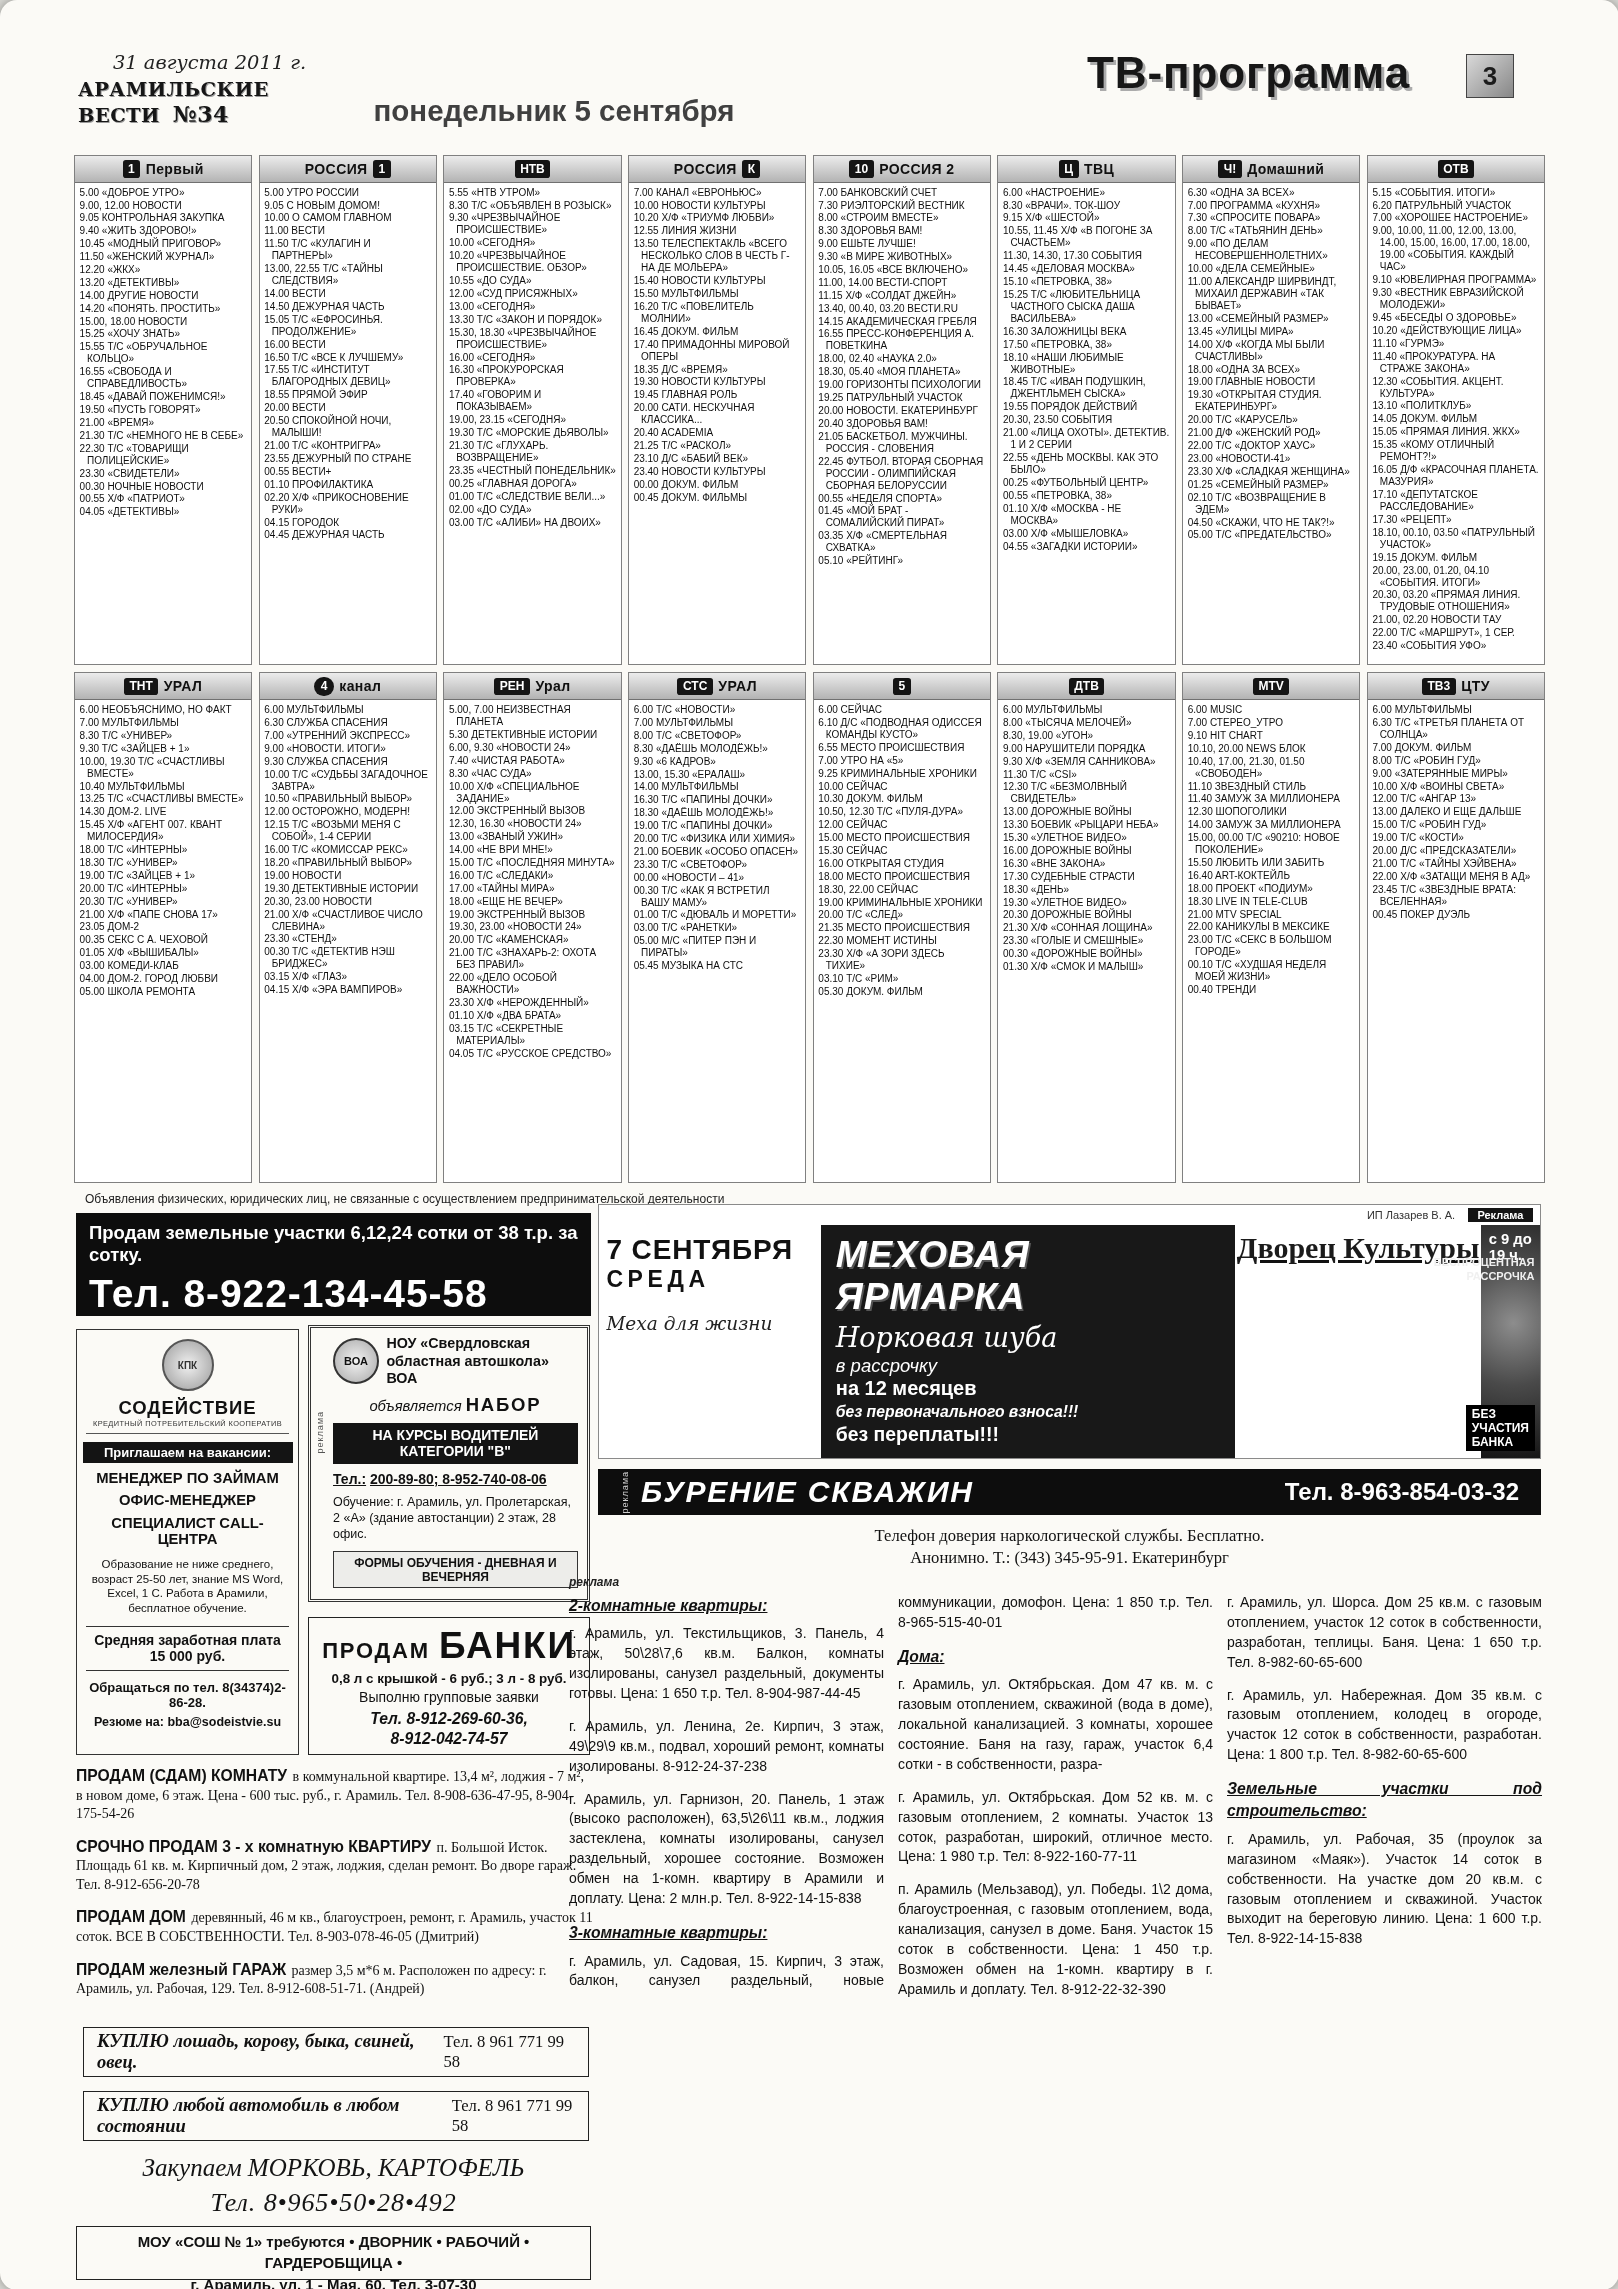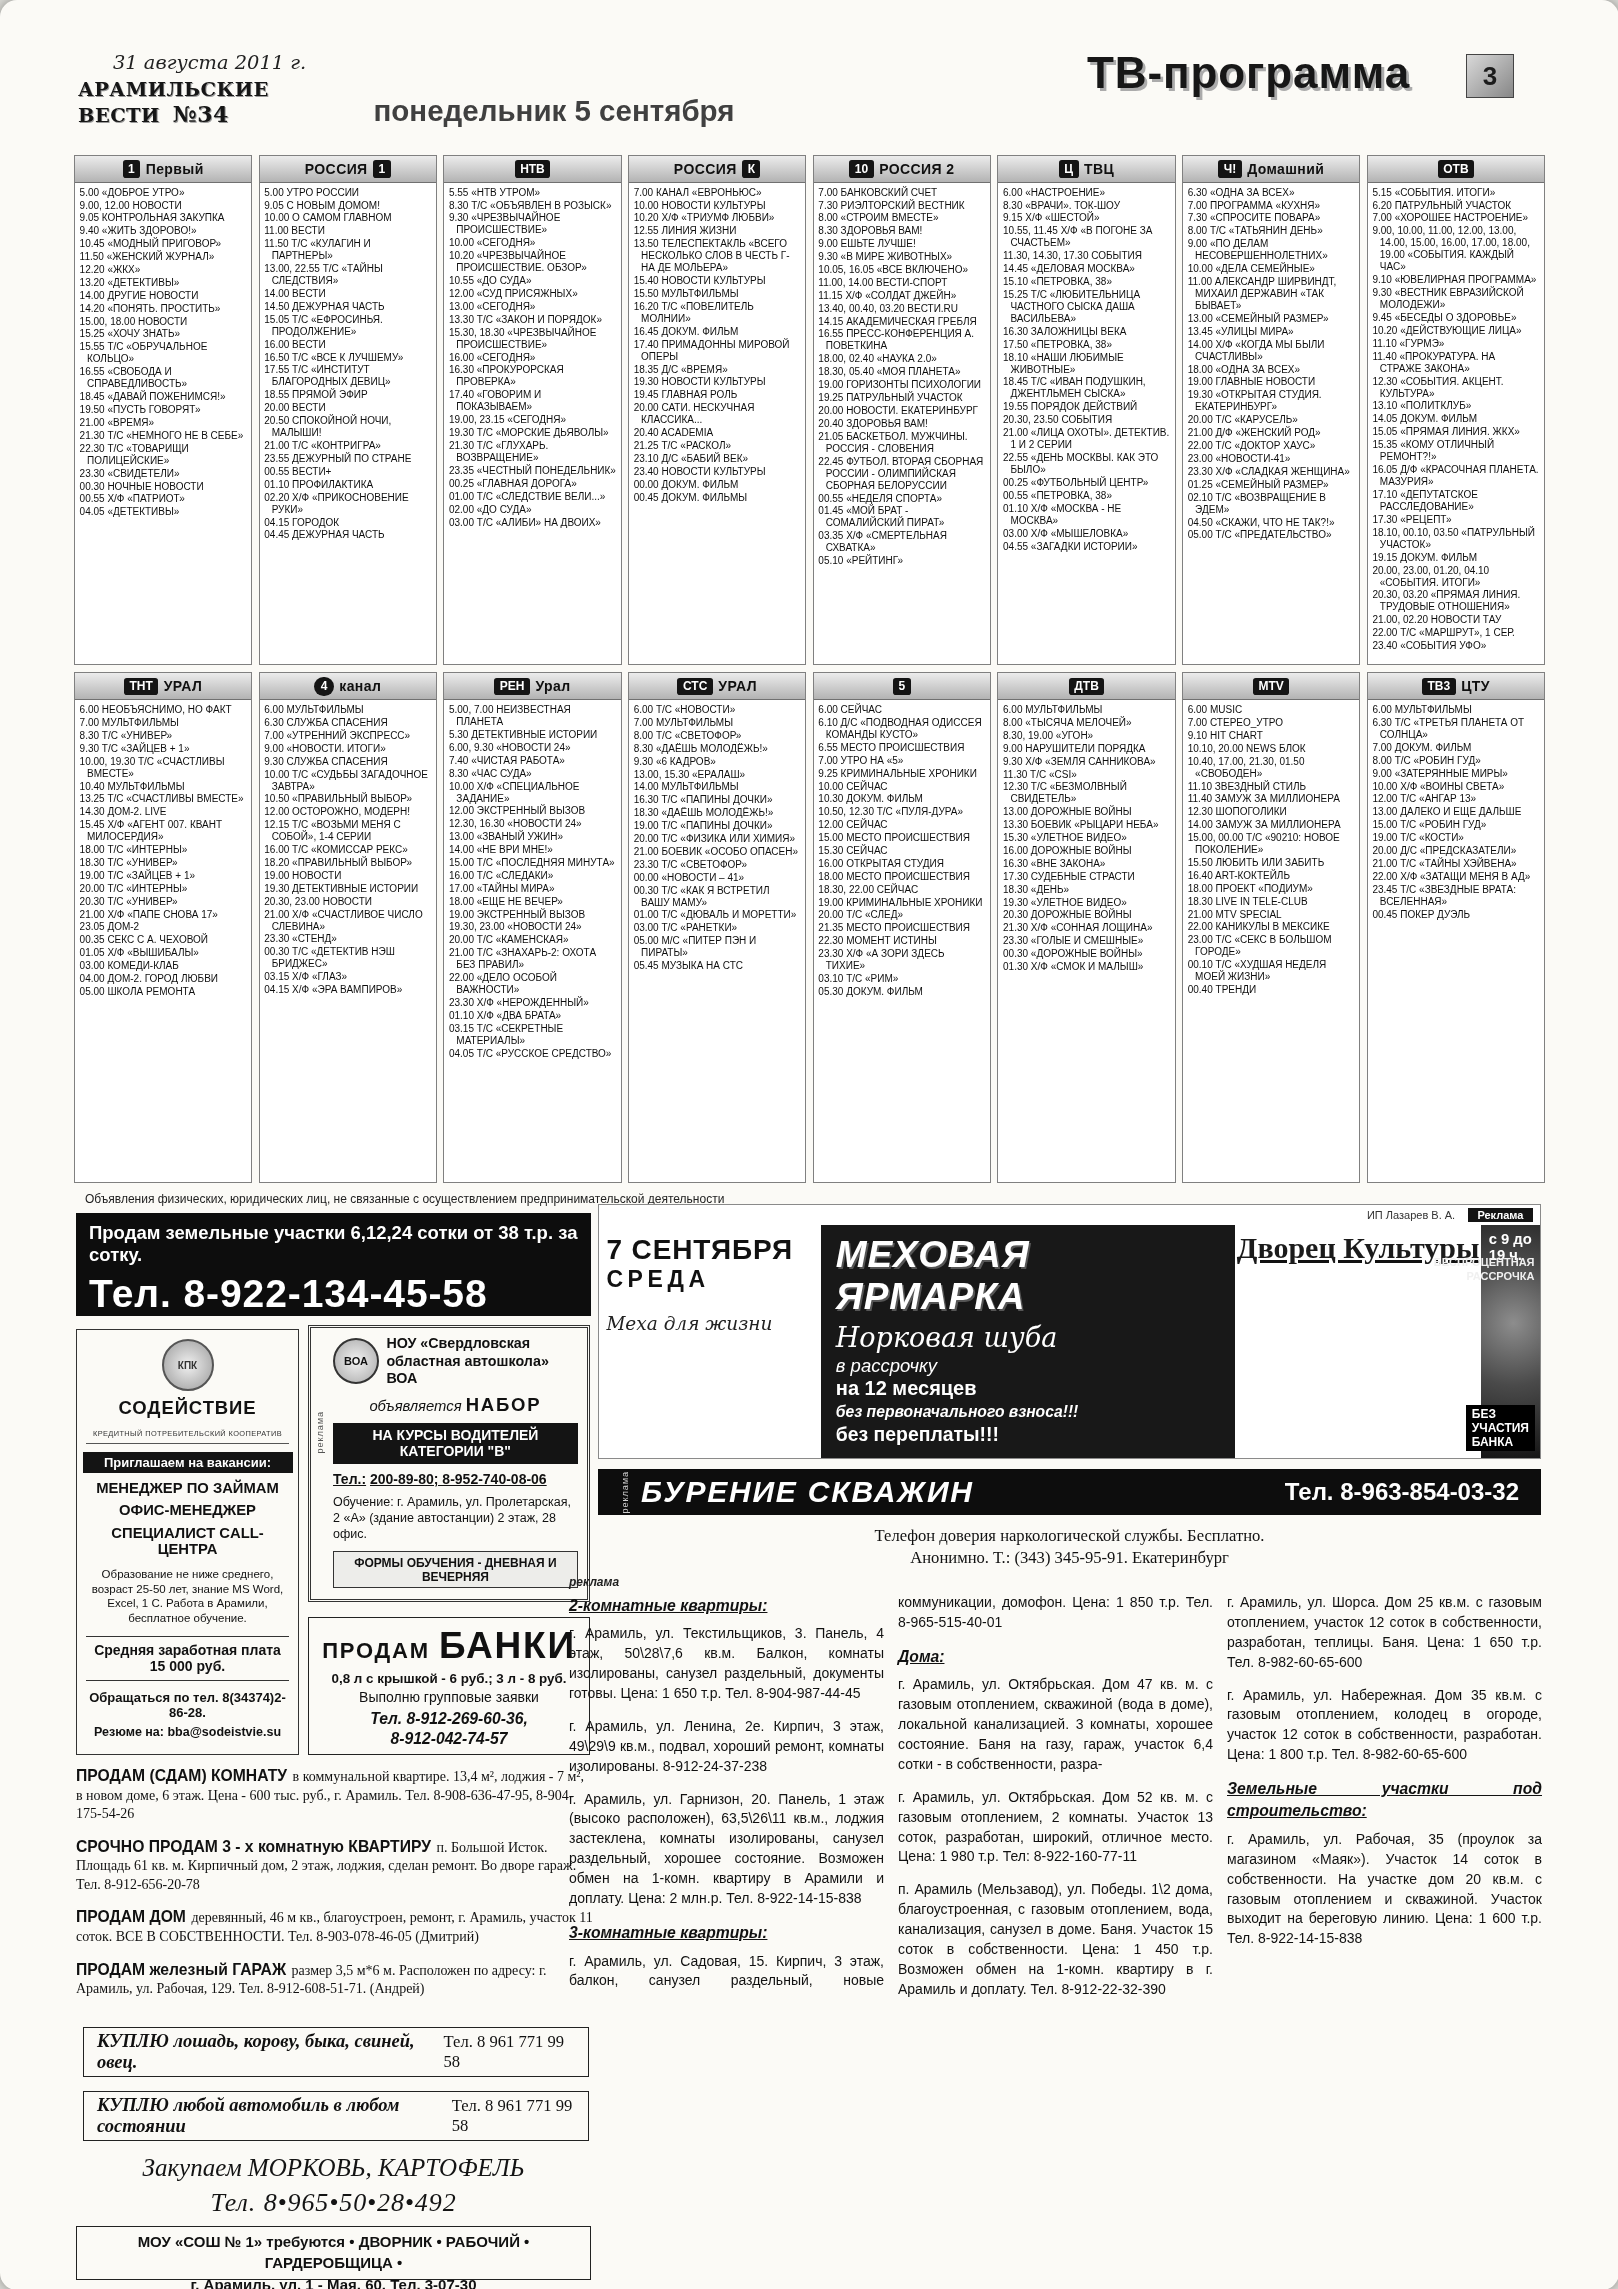--- a/index.html
+++ b/index.html
@@ -72,21 +72,21 @@
   .hotline{position:absolute;left:598px;top:1525px;width:943px;text-align:center;
            font-family:"Liberation Serif",serif;font-size:16.6px;line-height:1.35;color:#111;}
 
   
   .sod{position:absolute;left:76px;top:1329px;width:223px;height:426px;border:1.8px solid #333;box-sizing:border-box;
        padding:9.2px;text-align:center;}
   .sod .logo{width:48px;height:48px;margin:0 auto;border:2.8px double #555;border-radius:50%;
              background:radial-gradient(#f0f0f0,#9a9a9a);display:flex;align-items:center;justify-content:center;
              font-weight:bold;font-size:10px;color:#333;}
   .sod .nm{font-weight:bold;font-size:18.5px;letter-spacing:0.9px;margin-top:5.5px;}
-  .sod .sub{font-size:7.4px;letter-spacing:0.4px;color:#333;margin-top:10px;border-bottom:0.9px solid #555;padding-bottom:5.5px;}
+  .sod .sub{font-size:7.4px;letter-spacing:0.4px;color:#333;margin-top:0;border-bottom:0.9px solid #555;padding-bottom:5.5px;}
   .sod .invite{background:#141414;color:#fff;font-weight:bold;font-size:13px;padding:2.8px 0;margin:8.3px -3.7px 3.7px;}
   .sod .vac{font-weight:bold;font-size:14.8px;margin-top:6.5px;}
   .sod .req{font-size:11.5px;line-height:1.3;margin-top:10px;}
   .sod .sal{border-top:0.9px solid #333;border-bottom:0.9px solid #333;padding:5.5px 0;margin-top:9.2px;font-weight:bold;font-size:14px;}
   .sod .con{font-weight:bold;font-size:13px;margin-top:9.2px;}
   .sod .res{font-weight:bold;font-size:12.5px;margin-top:5.5px;}
 
   
   .voa{position:absolute;left:308px;top:1325px;width:282px;height:277px;border:3.7px double #333;box-sizing:border-box;
        padding:7.4px 9.2px 7.4px 22px;}

